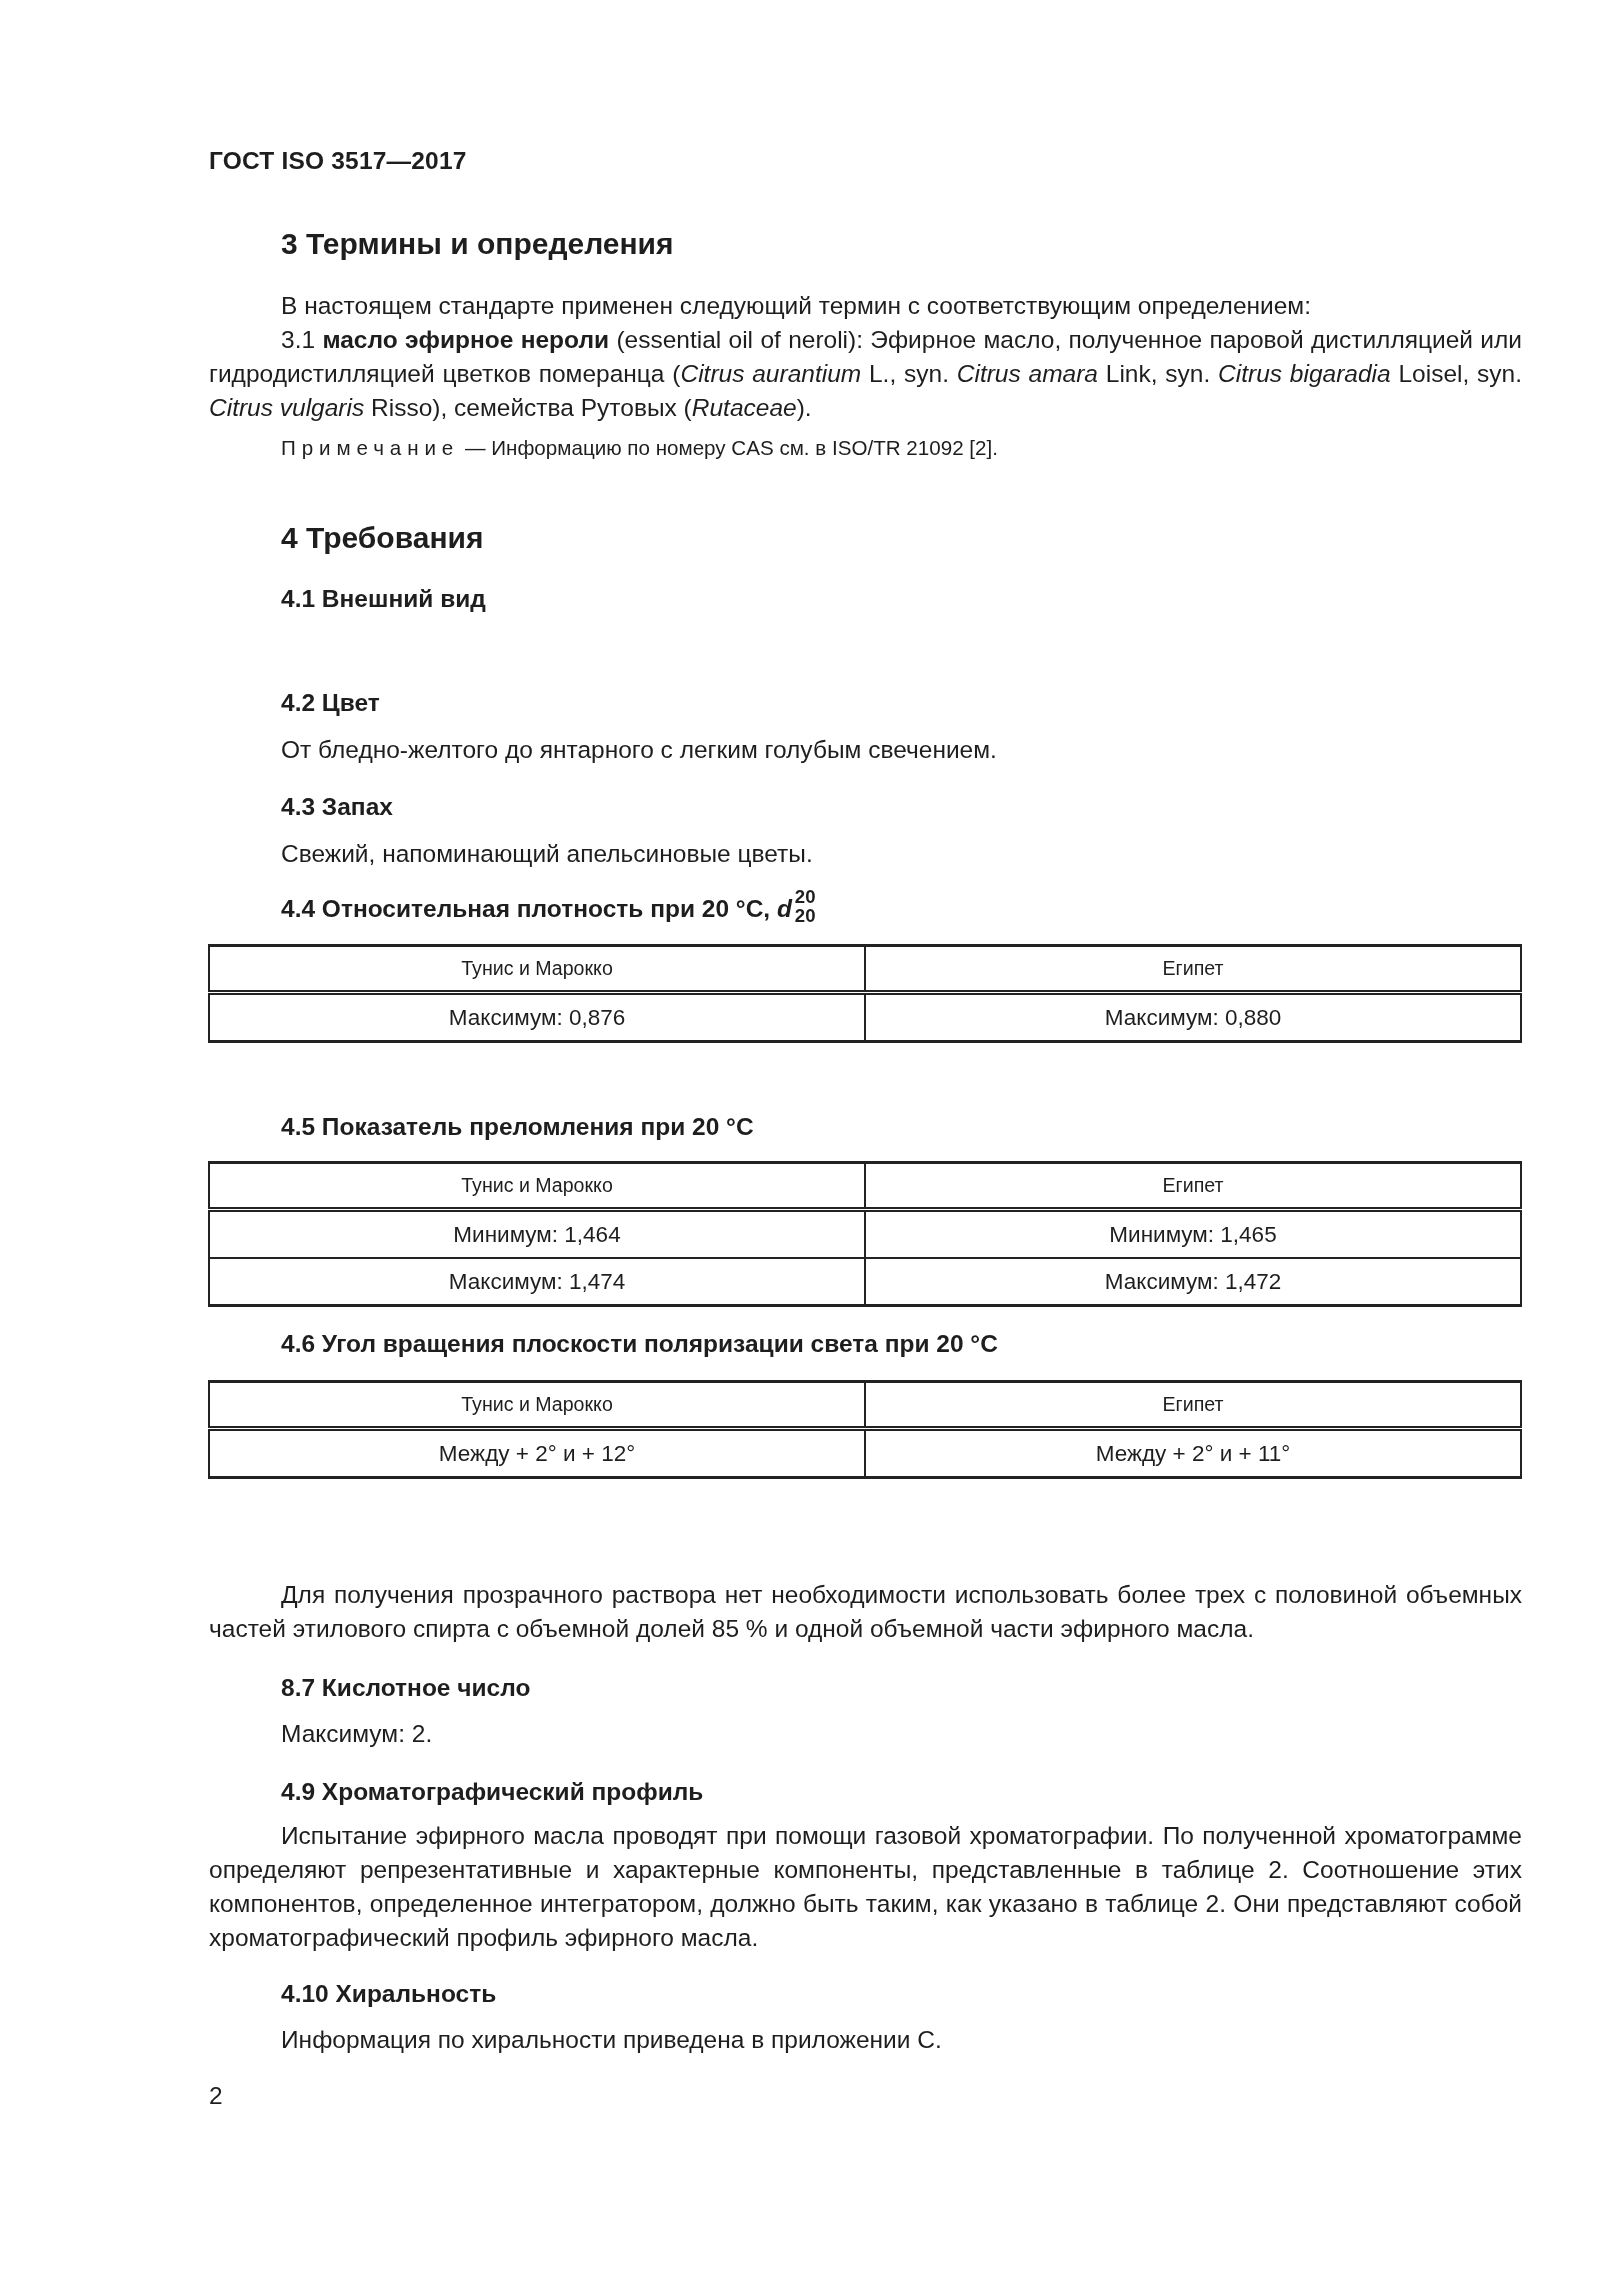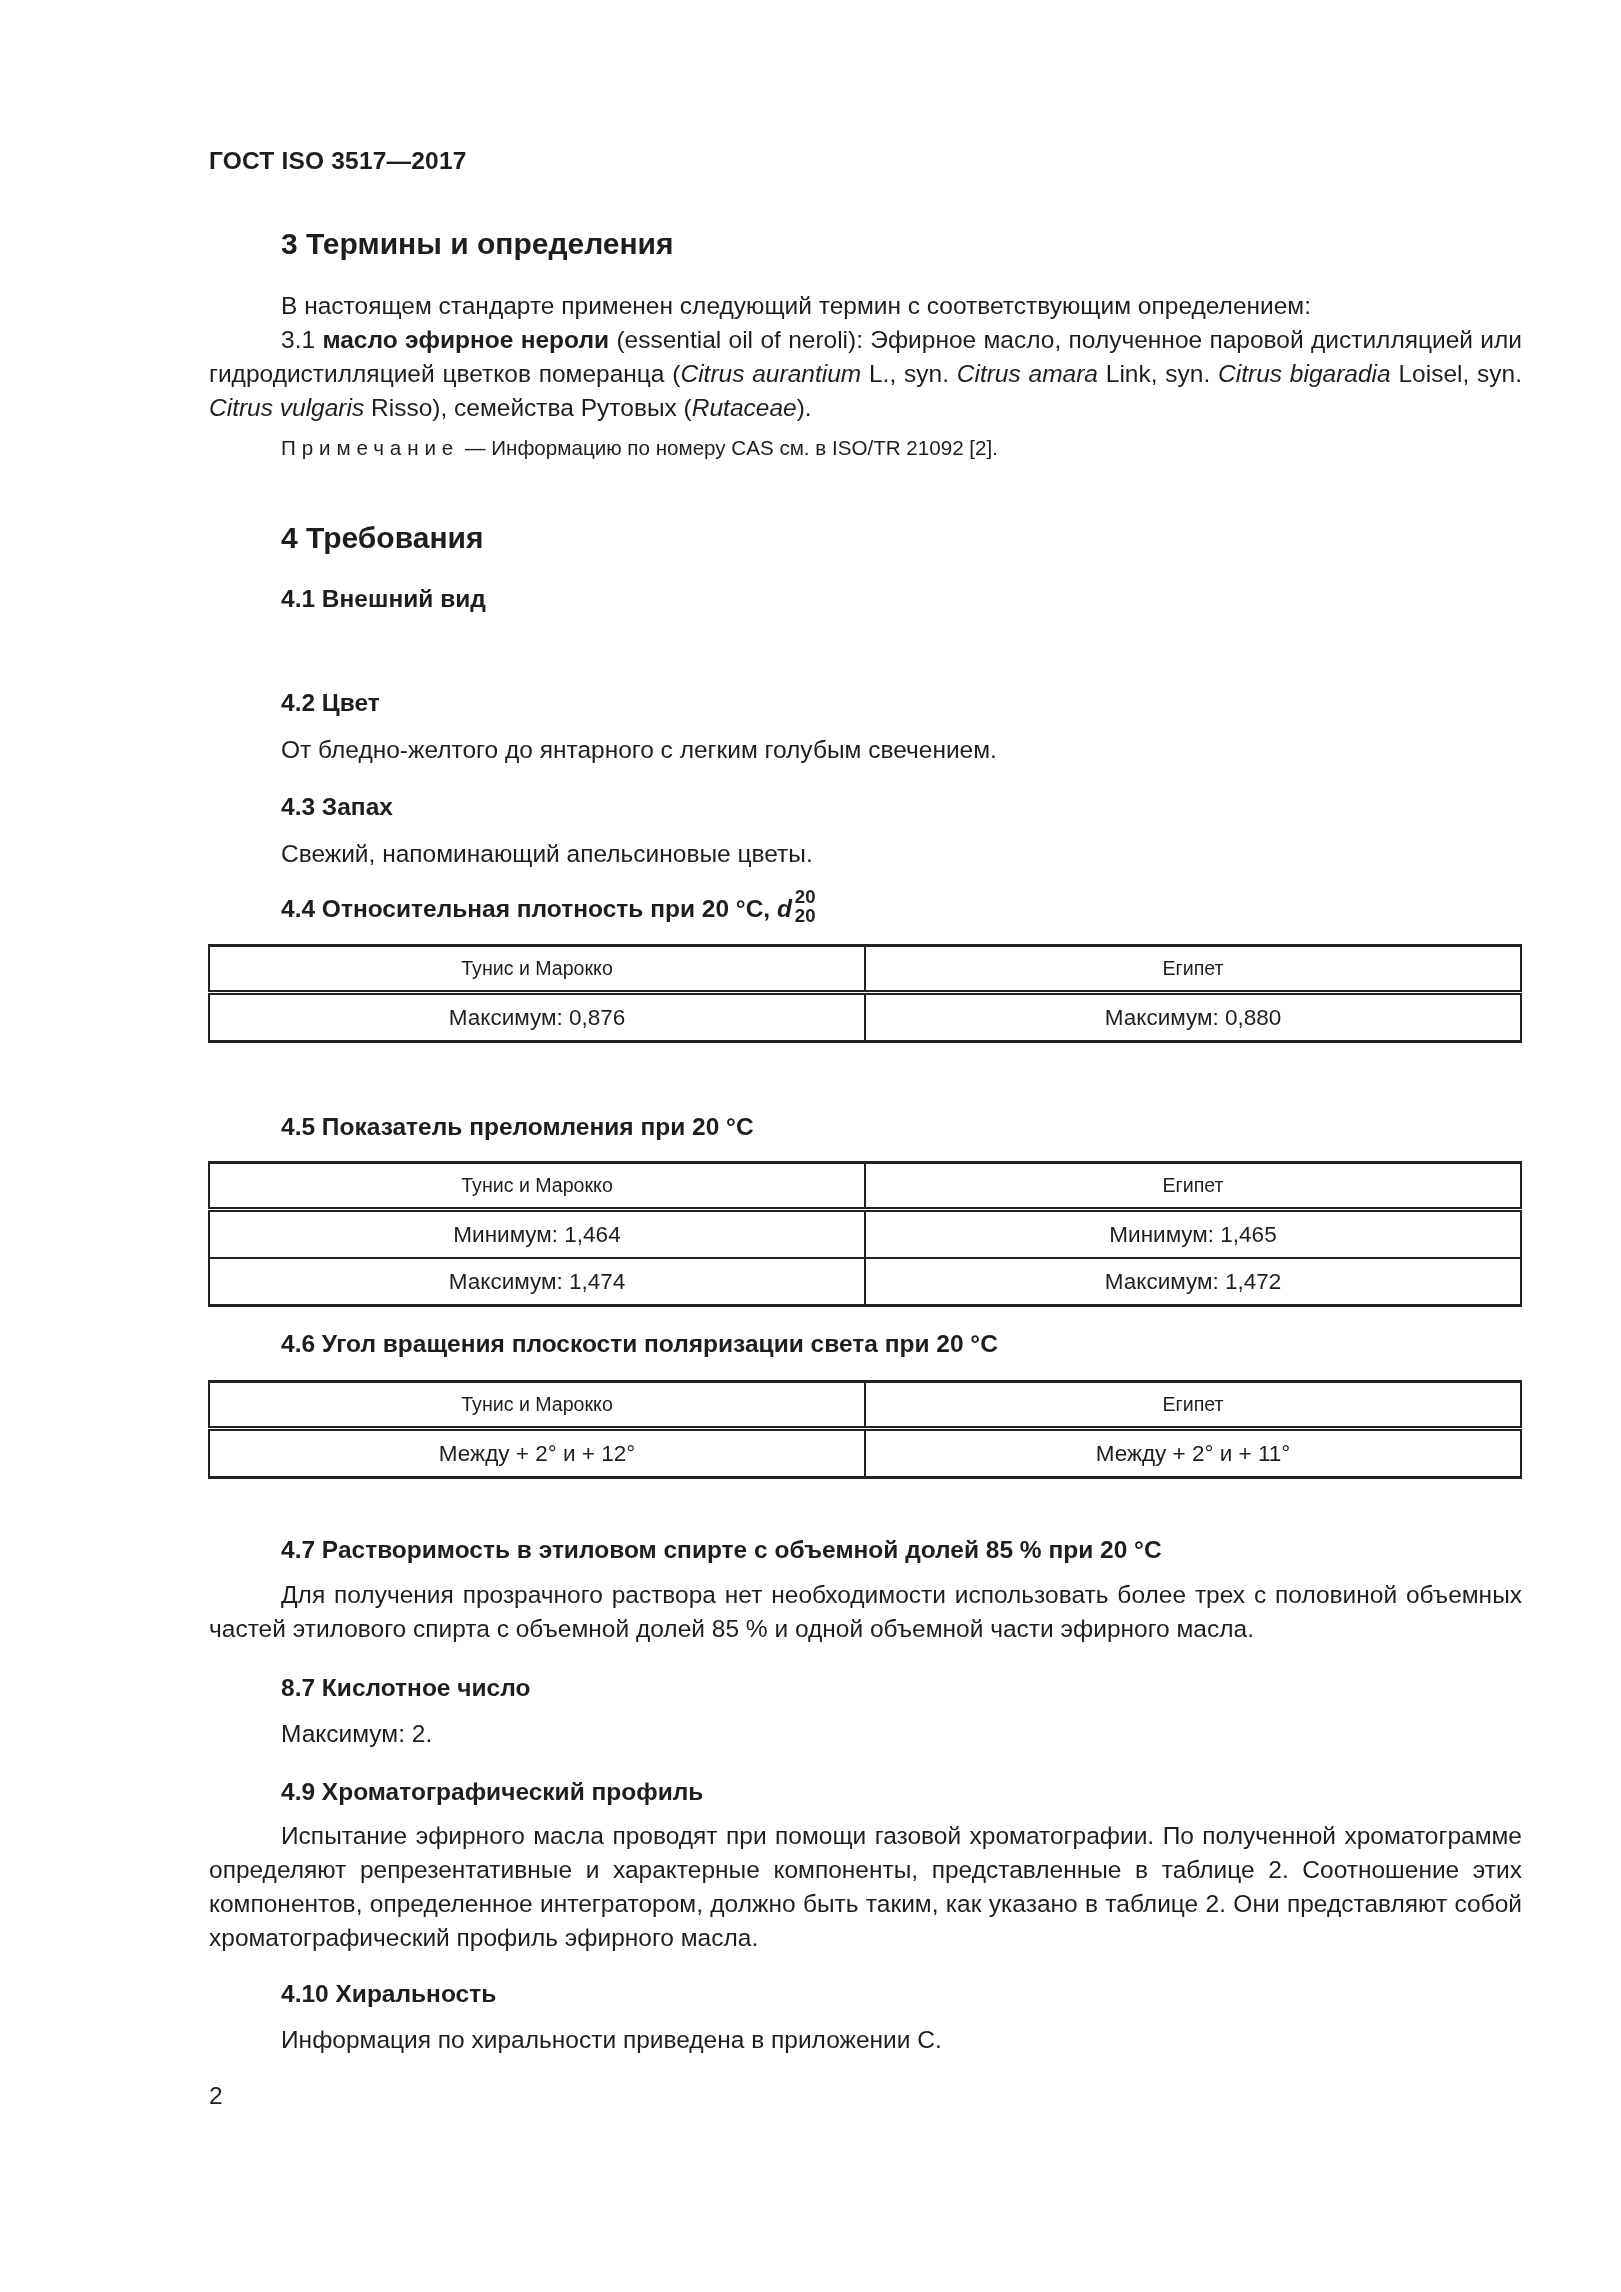--- a/index.html
+++ b/index.html
@@ -105,21 +105,20 @@
       <th>Тунис и Марокко</th>
       <th>Египет</th>
     </tr>
     <tr class="row">
       <td>Между + 2° и + 12°</td>
       <td>Между + 2° и + 11°</td>
     </tr>
   </tbody>
     </table>
 
-  <div class="abs h2" style="top:1536px;">4.7 Растворимость в этиловом спирте с объемной долей 85 % при 20 °C</div>
   <div class="abs p para" style="top:1578px;">Для получения прозрачного раствора нет необходимости использовать более трех с половиной объемных частей этилового спирта с объемной долей 85 % и одной объемной части эфирного масла.</div>
 
   <div class="abs h2" style="top:1674px;">8.7 Кислотное число</div>
   <div class="abs p plain" style="top:1717px;">Максимум: 2.</div>
 
   <div class="abs h2" style="top:1778px;">4.9 Хроматографический профиль</div>
   <div class="abs p para" style="top:1819px;">Испытание эфирного масла проводят при помощи газовой хроматографии. По полученной хроматограмме определяют репрезентативные и характерные компоненты, представленные в таблице 2. Соотношение этих компонентов, определенное интегратором, должно быть таким, как указано в таблице 2. Они представляют собой хроматографический профиль эфирного масла.</div>
 
   <div class="abs h2" style="top:1980px;">4.10 Хиральность</div>
   <div class="abs p plain" style="top:2023px;">Информация по хиральности приведена в приложении С.</div>

